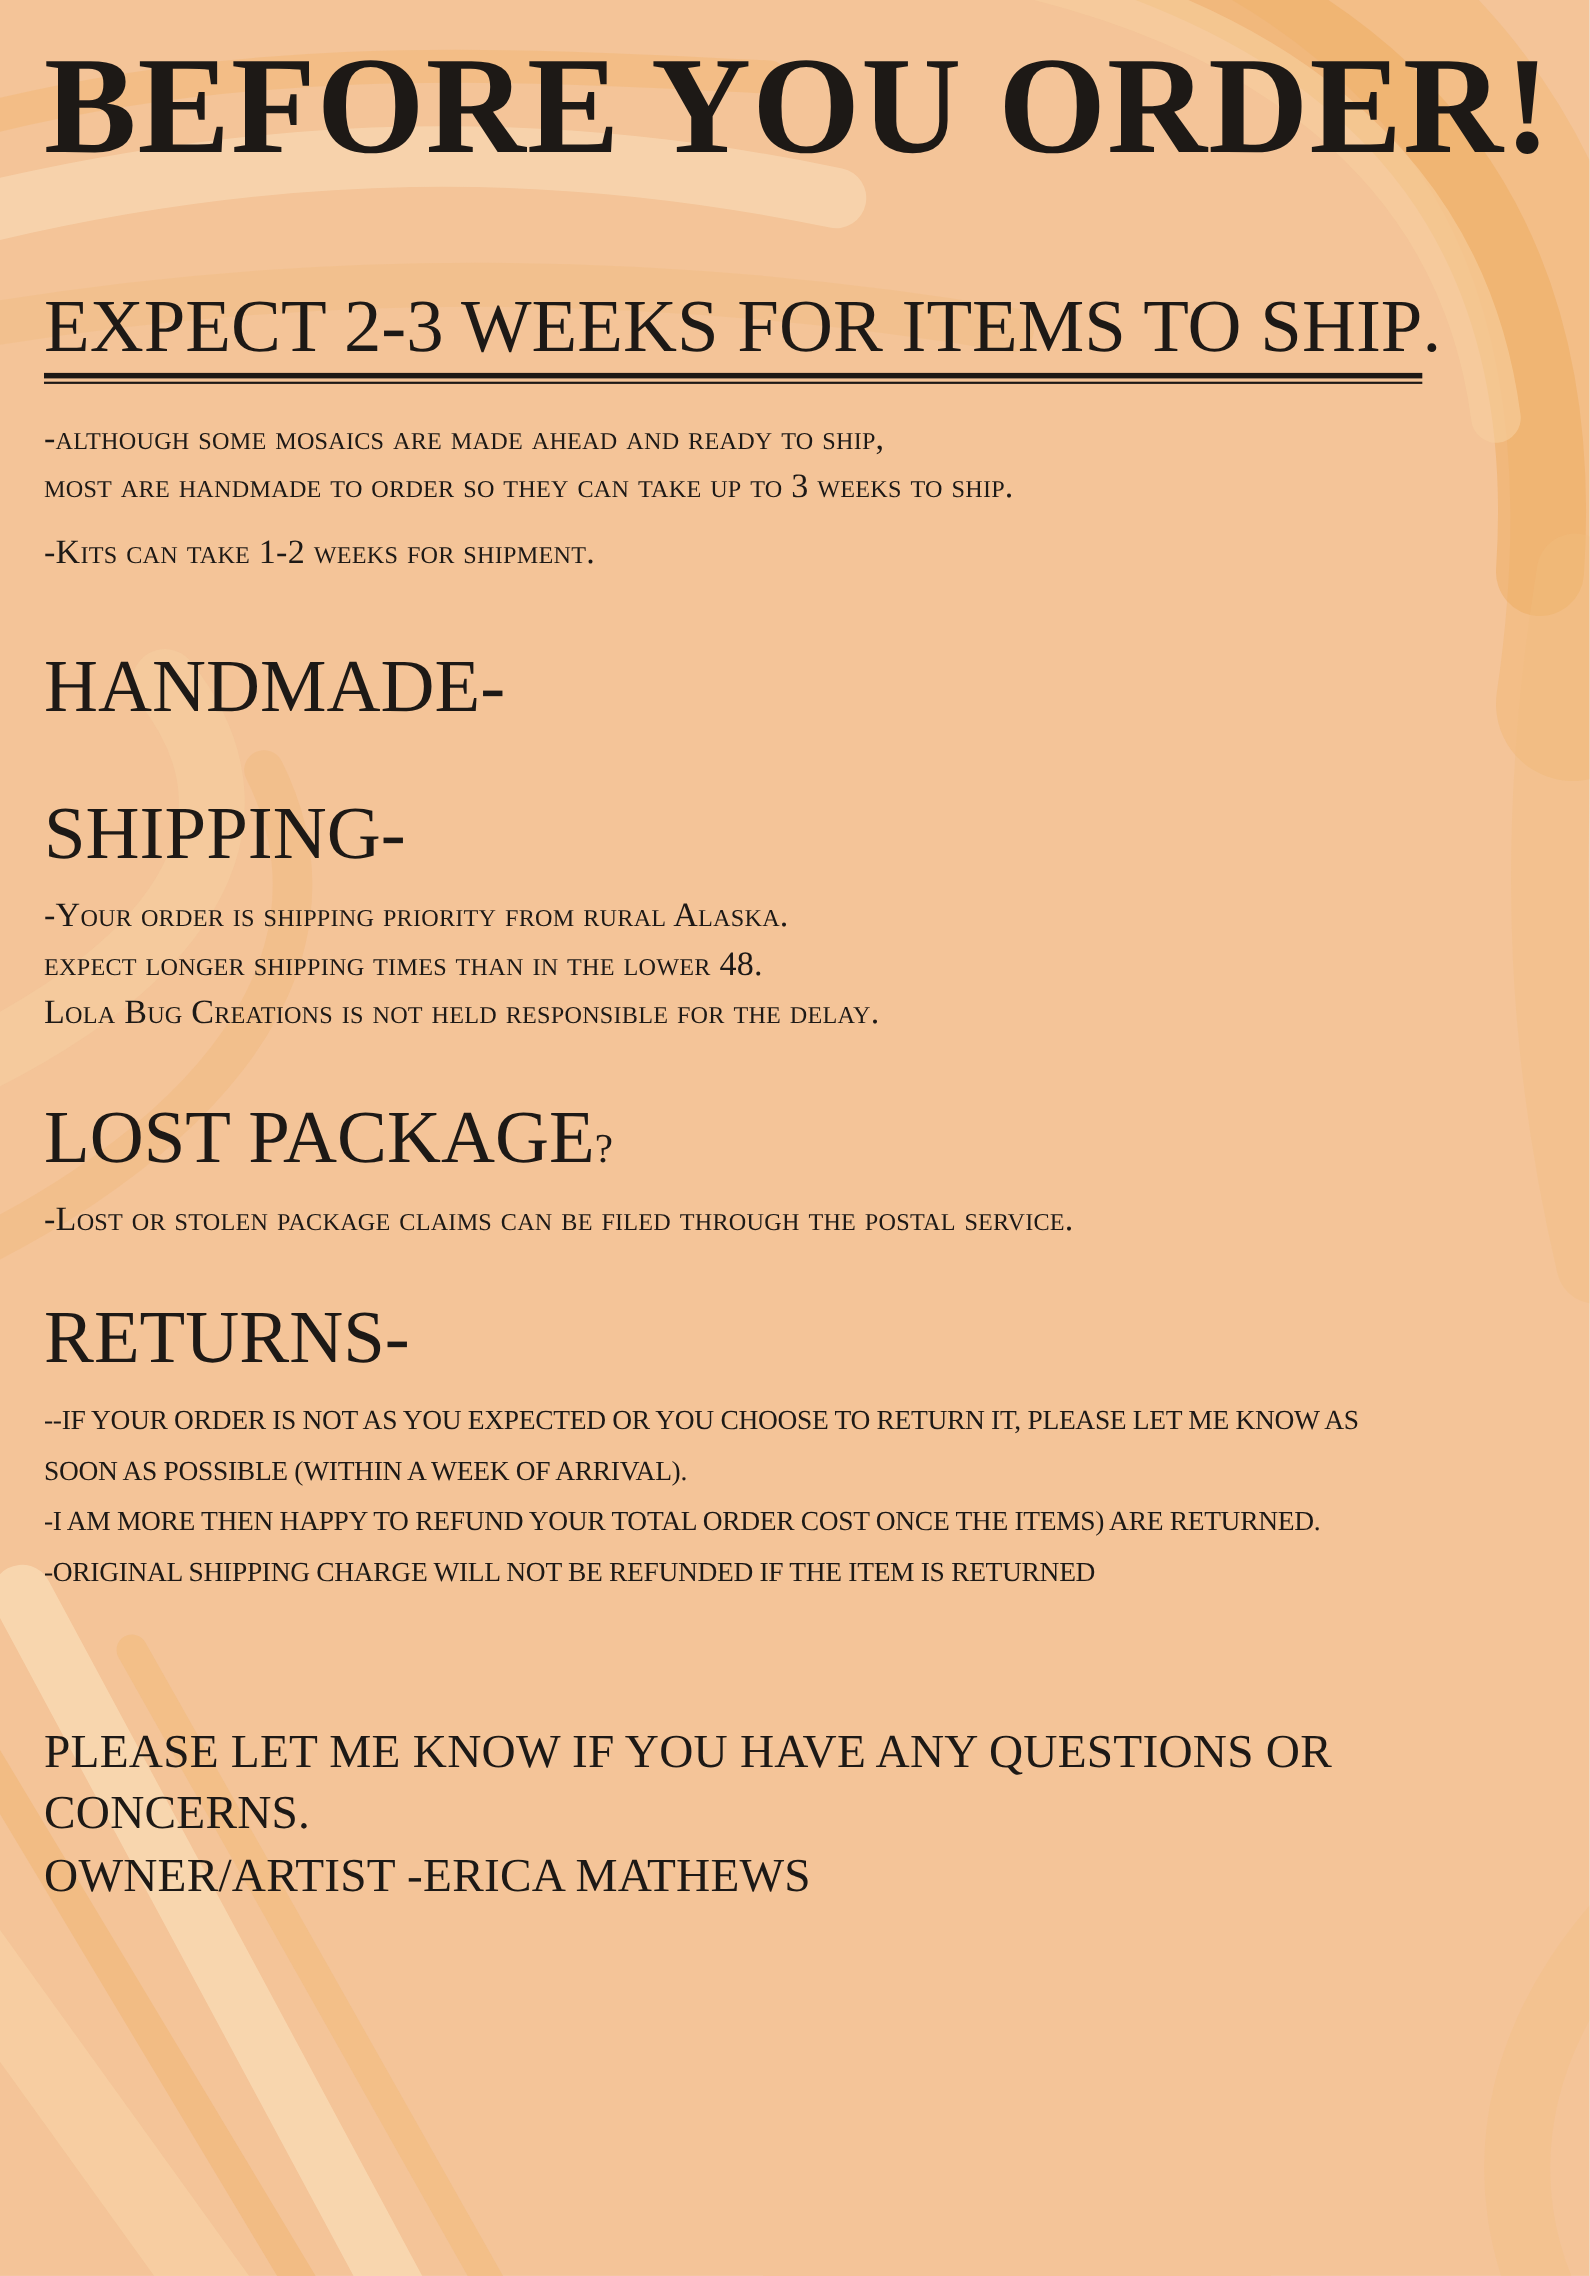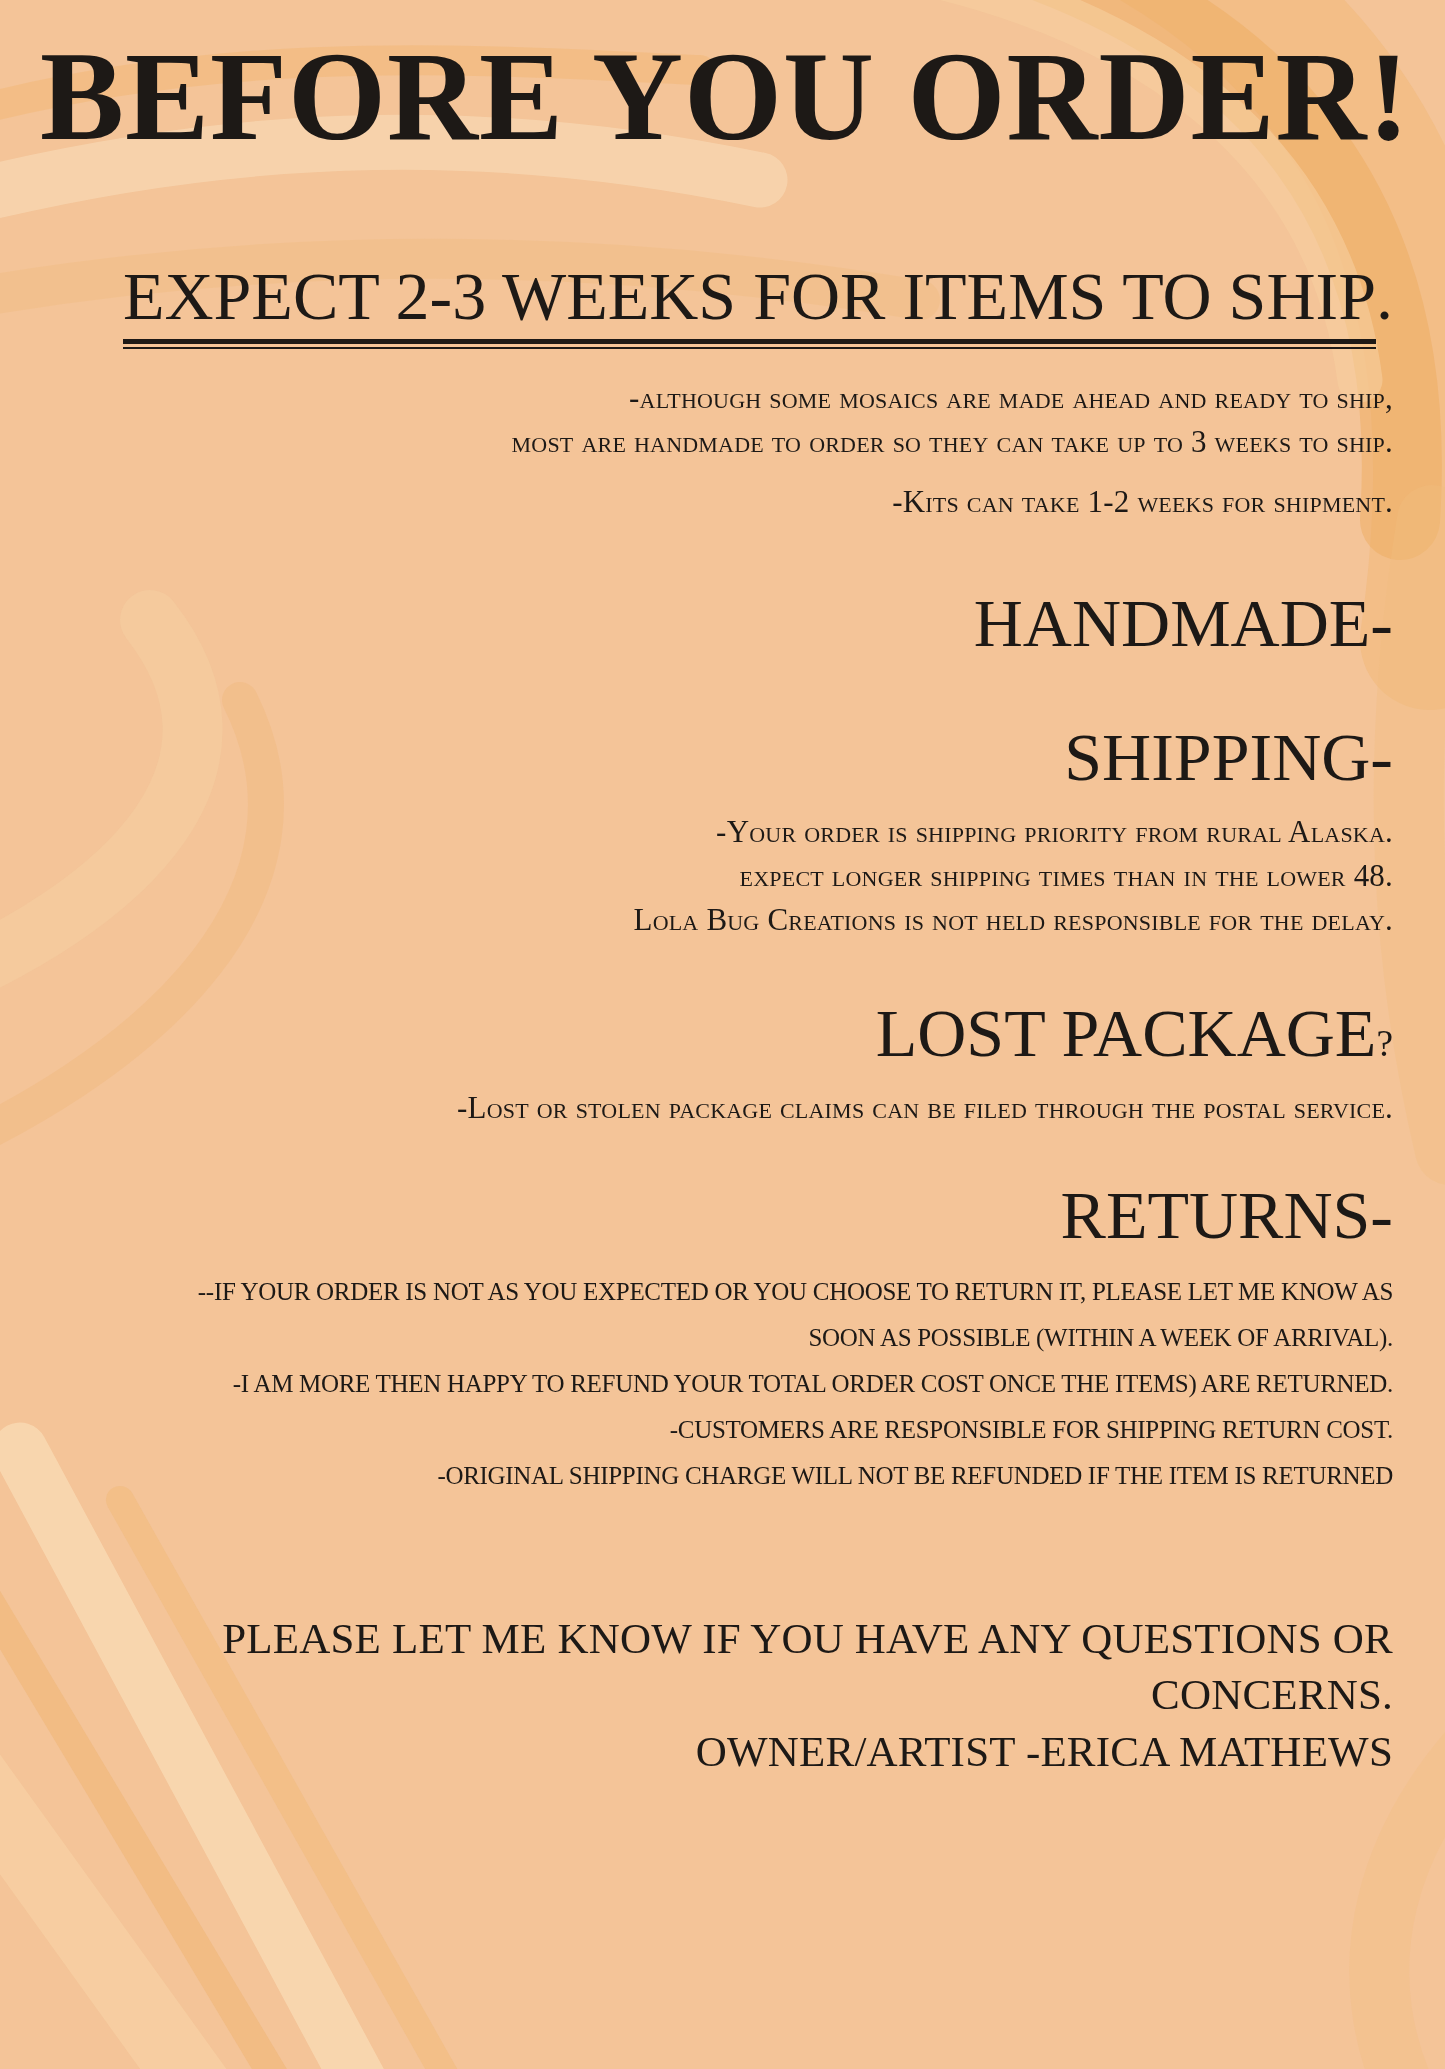--- a/index.html
+++ b/index.html
@@ -18,21 +18,21 @@
   .bg-texture {
     position: absolute;
     inset: 0;
     width: 100%;
     height: 100%;
     display: block;
   }
 
   .content {
     position: relative;
-    text-align: right;
+    text-align: left;
     padding: 28px 52px 0 40px;
   }
 
   .title {
     margin: 0;
     font-size: 126px;
     line-height: 1.1;
     font-weight: 700;
     letter-spacing: 1px;
     white-space: nowrap;
@@ -161,21 +161,20 @@
         <p class="bl sc">-Lost or stolen package claims can be filed through the postal service.</p>
       </div>
     </section>
 
     <section class="sec sec-returns">
       <h2 class="sec-h"><span>RETURNS-</span><span class="sfx"></span></h2>
       <div class="body">
         <p class="bl">--IF YOUR ORDER IS NOT AS YOU EXPECTED OR YOU CHOOSE TO RETURN IT, PLEASE LET ME KNOW AS</p>
         <p class="bl">SOON AS POSSIBLE (WITHIN A WEEK OF ARRIVAL).</p>
         <p class="bl">-I AM MORE THEN HAPPY TO REFUND YOUR TOTAL ORDER COST ONCE THE ITEMS) ARE RETURNED.</p>
-        <p class="bl">-CUSTOMERS ARE RESPONSIBLE FOR SHIPPING RETURN COST.</p>
         <p class="bl">-ORIGINAL SHIPPING CHARGE WILL NOT BE REFUNDED IF THE ITEM IS RETURNED</p>
       </div>
     </section>
 
     <footer class="footer">
       <p class="fl">PLEASE LET ME KNOW IF YOU HAVE ANY QUESTIONS OR</p>
       <p class="fl">CONCERNS.</p>
       <p class="fl">OWNER/ARTIST -ERICA MATHEWS</p>
     </footer>
 

